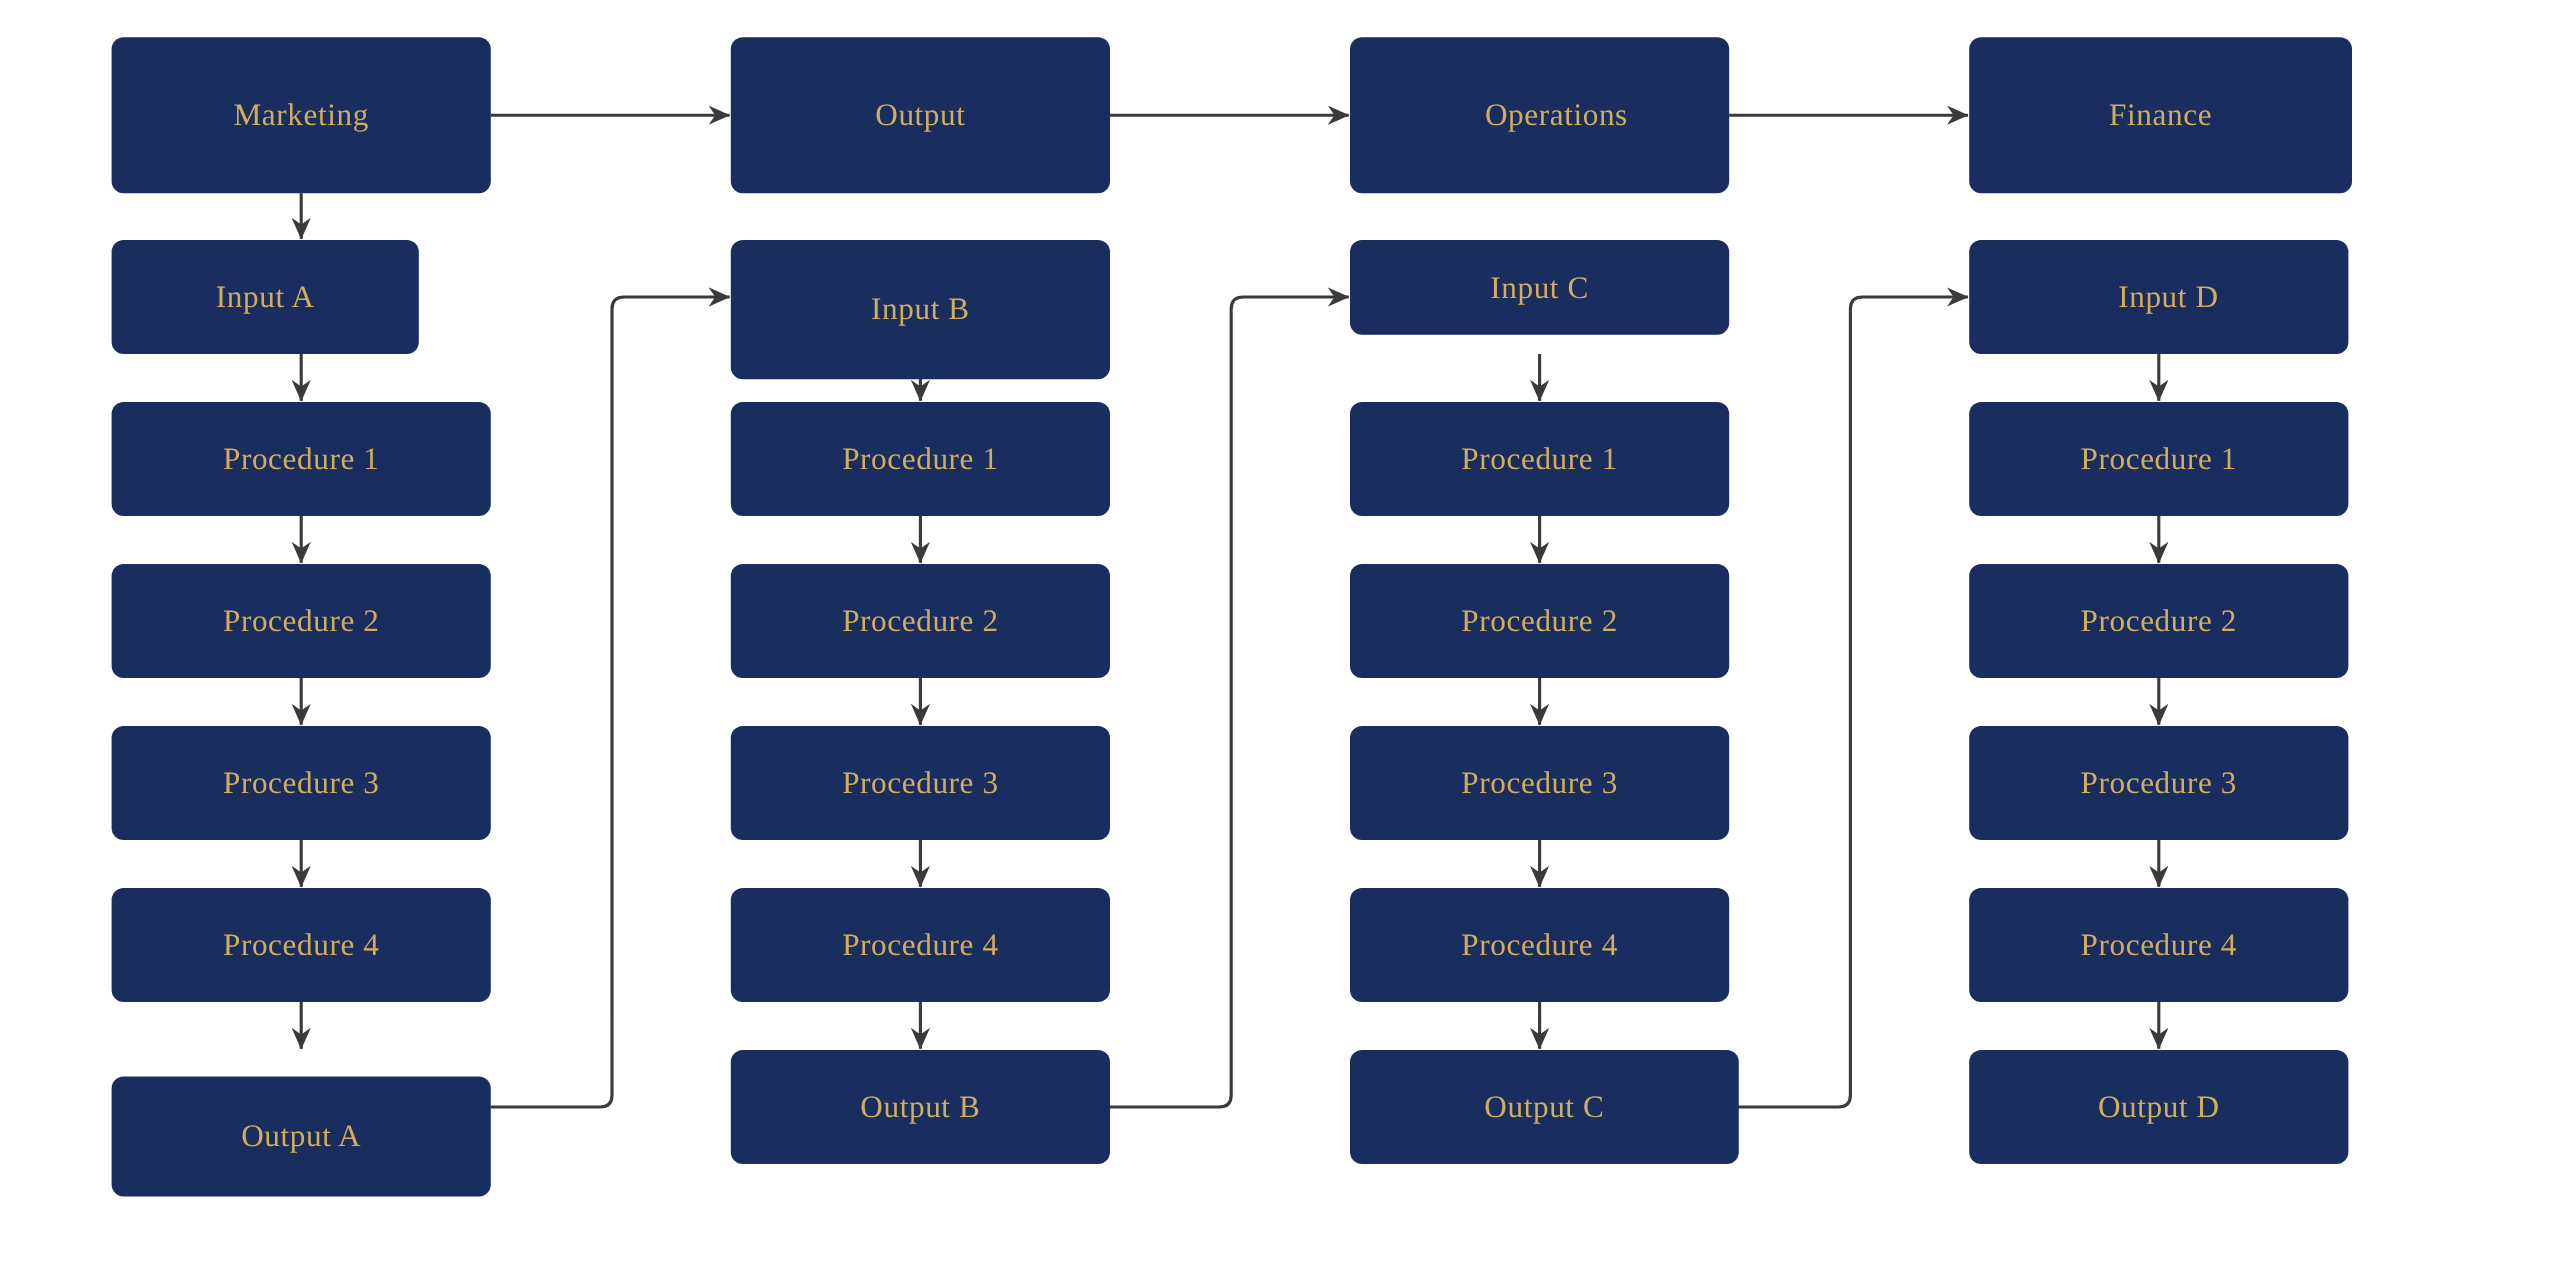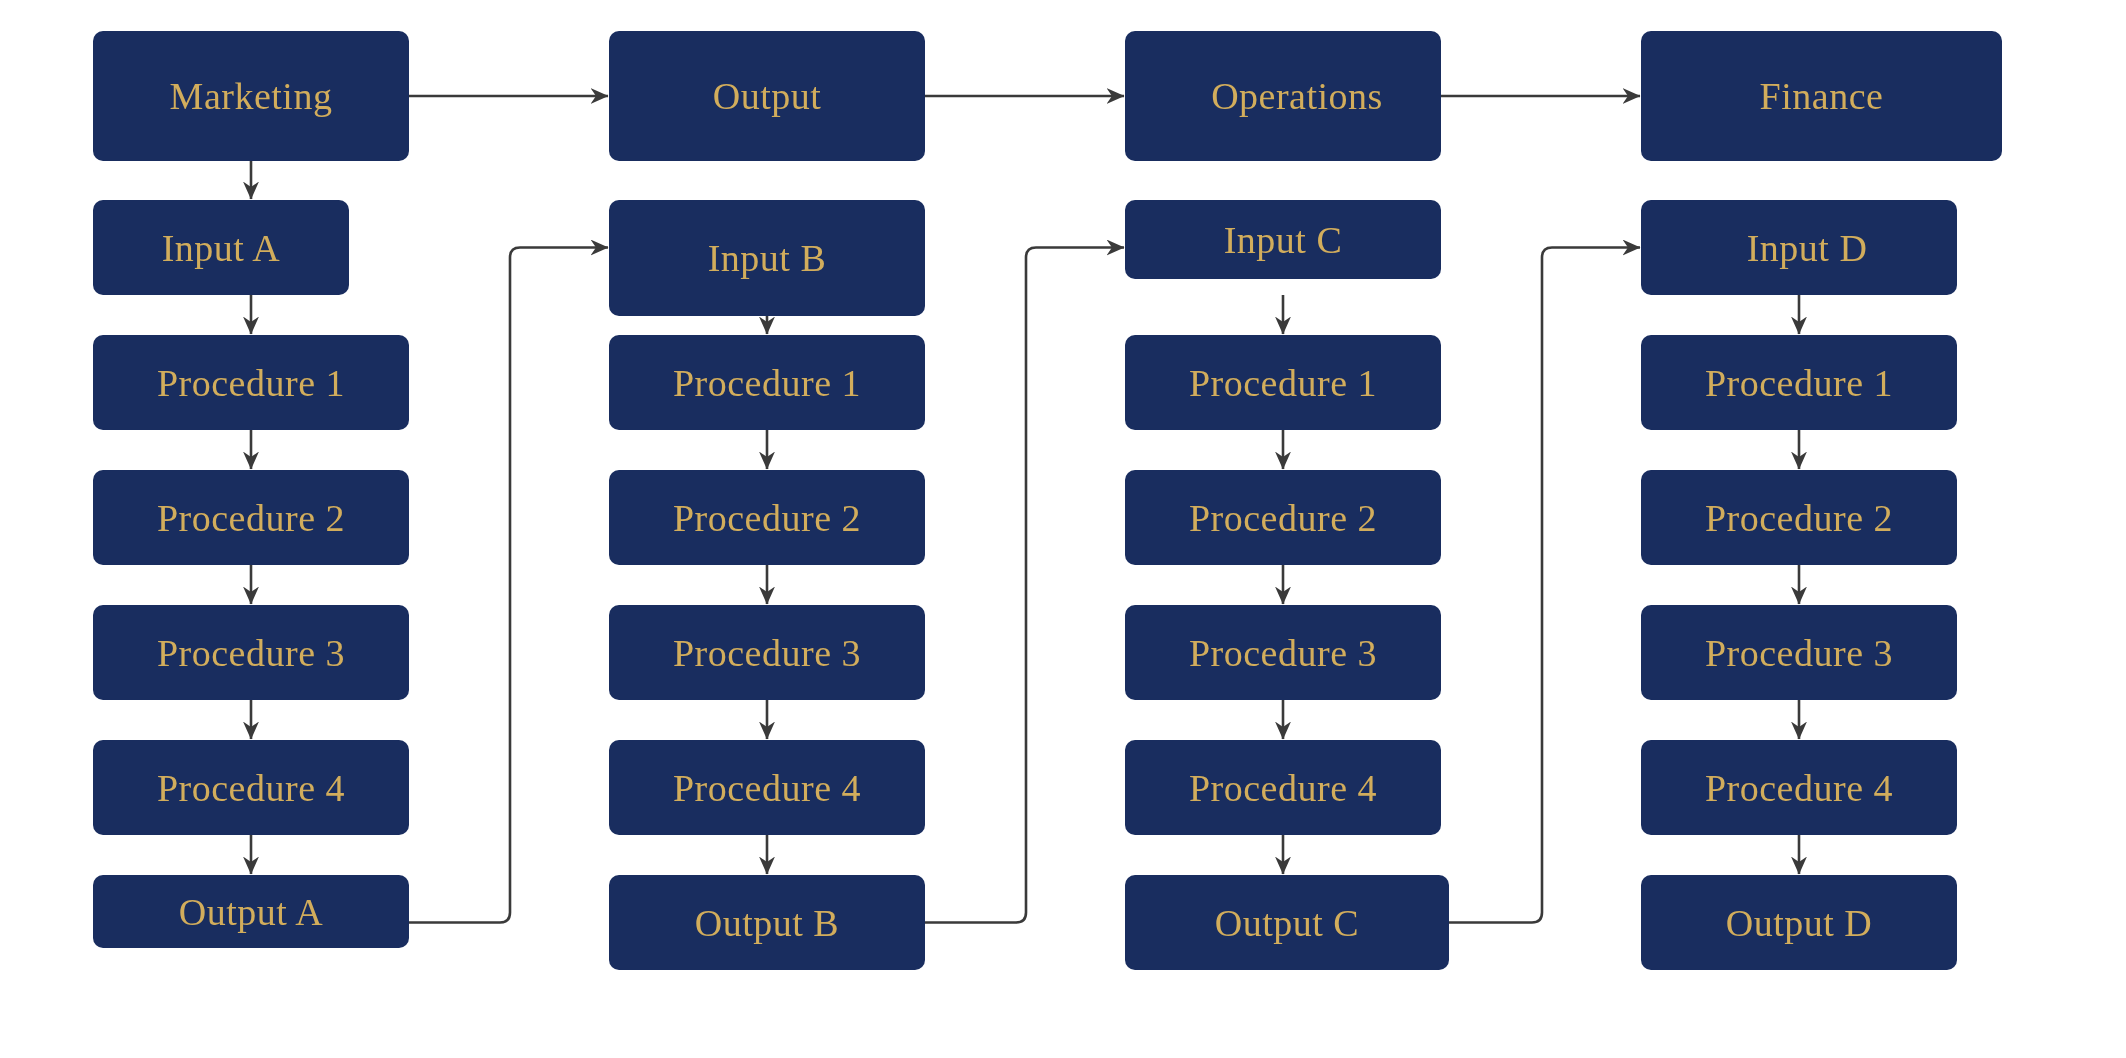--- a/index.html
+++ b/index.html
@@ -31,21 +31,21 @@
     position: absolute;
     background: var(--node-fill, #192d5f);
     border-radius: 10px;
     display: flex;
     align-items: center;
     justify-content: center;
     box-sizing: border-box;
   }
   .node .label {
     color: var(--node-text, #d2ad5c);
-    font-size: 38px;
+    font-size: 26px;
     letter-spacing: 0.5px;
     white-space: nowrap;
   }
 </style>
 </head>
 <body>
 
 <div class="canvas">
   <svg class="edge-layer" id="edge-layer" viewBox="0 0 2126 1058">
       <defs>
@@ -93,21 +93,21 @@
       </div>
       <div class="node" style="left: 93px; top: 470px; width: 316px; height: 95px;">
         <span class="label">Procedure 2</span>
       </div>
       <div class="node" style="left: 93px; top: 605px; width: 316px; height: 95px;">
         <span class="label">Procedure 3</span>
       </div>
       <div class="node" style="left: 93px; top: 740px; width: 316px; height: 95px;">
         <span class="label">Procedure 4</span>
       </div>
-      <div class="node" style="left: 93px; top: 875px; width: 316px; height: 73px;">
+      <div class="node" style="left: 93px; top: 897px; width: 316px; height: 100px;">
         <span class="label">Output A</span>
       </div>
       <div class="node" style="left: 609px; top: 31px; width: 316px; height: 130px;">
         <span class="label">Output</span>
       </div>
       <div class="node" style="left: 609px; top: 200px; width: 316px; height: 116px;">
         <span class="label">Input B</span>
       </div>
       <div class="node" style="left: 609px; top: 335px; width: 316px; height: 95px;">
         <span class="label">Procedure 1</span>
@@ -138,21 +138,21 @@
       </div>
       <div class="node" style="left: 1125px; top: 605px; width: 316px; height: 95px;">
         <span class="label">Procedure 3</span>
       </div>
       <div class="node" style="left: 1125px; top: 740px; width: 316px; height: 95px;">
         <span class="label">Procedure 4</span>
       </div>
       <div class="node" style="left: 1125px; top: 875px; width: 324px; height: 95px;">
         <span class="label">Output C</span>
       </div>
-      <div class="node" style="left: 1641px; top: 31px; width: 361px; height: 130px;">
+      <div class="node" style="left: 1641px; top: 31px; width: 319px; height: 130px;">
         <span class="label">Finance</span>
       </div>
       <div class="node" style="left: 1641px; top: 200px; width: 316px; height: 95px; padding-left: 16px;">
         <span class="label">Input D</span>
       </div>
       <div class="node" style="left: 1641px; top: 335px; width: 316px; height: 95px;">
         <span class="label">Procedure 1</span>
       </div>
       <div class="node" style="left: 1641px; top: 470px; width: 316px; height: 95px;">
         <span class="label">Procedure 2</span>

